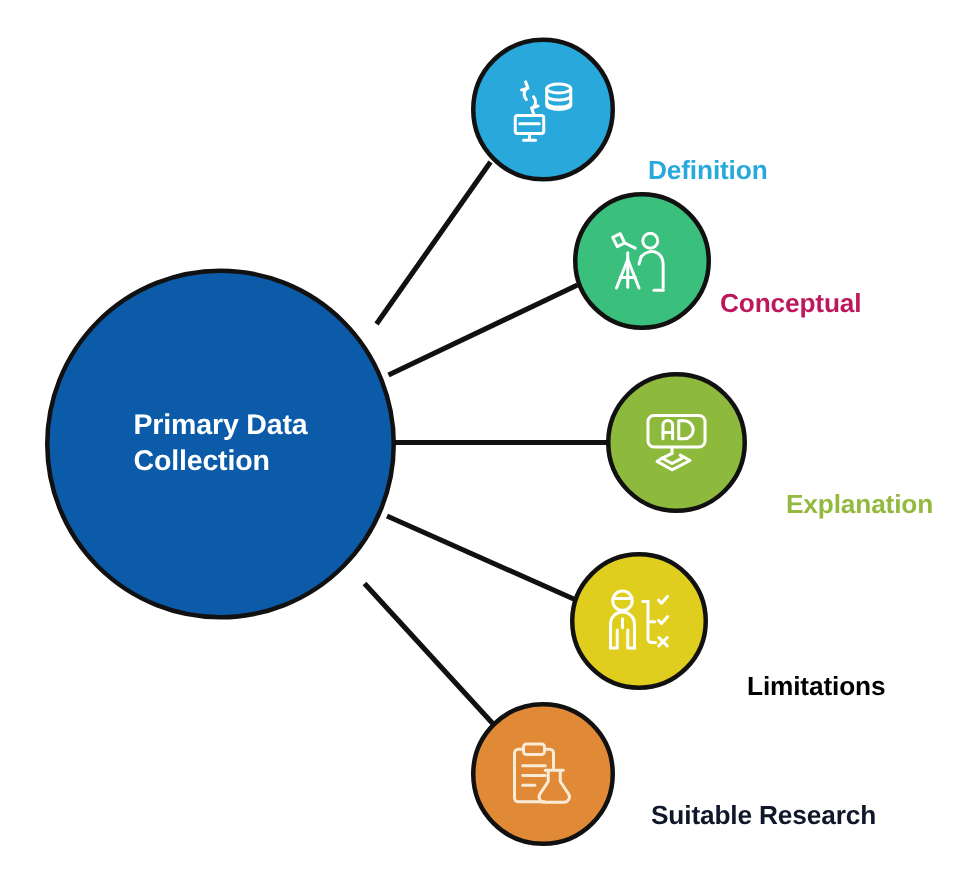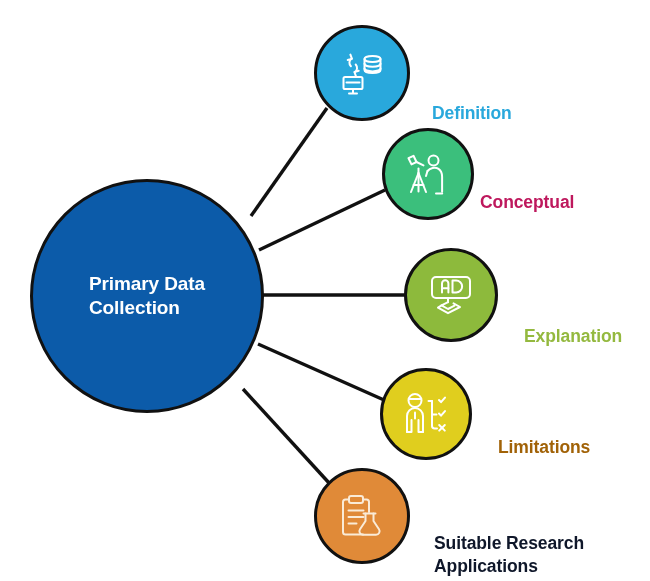--- a/index.html
+++ b/index.html
@@ -139,29 +139,29 @@
       <path d="M14 23.5v6"></path>
       <path d="M31 12v25c0 1.4 1.2 2.4 2.6 2.4h2.4"></path>
       <path d="M31 12h-3.5"></path>
       <path d="M31 25.5h4.5"></path>
       <path d="M38 11l2 2.2 4-4.6"></path>
       <path d="M38 24.5l2 2.2 4-4.6"></path>
       <path d="M38.2 36l5.6 5.6"></path>
       <path d="M43.8 36l-5.6 5.6"></path>
     </svg>
   </div>
-  <div class="branch-label" style="left:498px; top:396px; color:#a16207;"><span>Limitations</span></div>
+  <div class="branch-label" style="left:498px; top:406px; color:#000000;"><span>Limitations</span></div>
 
   <div class="node-circle branch-node" style="left:314px; top:468px; width:96px; height:96px; background:#E08A38;">
     <svg class="branch-icon" viewBox="0 0 50 50" xmlns="http://www.w3.org/2000/svg" fill="none" stroke="#FAEBD7" stroke-width="2" stroke-linecap="round" stroke-linejoin="round">
       <path d="M12 8.5H8.5A2.5 2.5 0 0 0 6 11v30a2.5 2.5 0 0 0 2.5 2.5H26"></path>
       <path d="M26 8.5h3.5A2.5 2.5 0 0 1 32 11v10"></path>
       <rect x="12" y="5" width="14" height="7" rx="2"></rect>
       <path d="M11.5 19.5h15"></path>
       <path d="M11.5 26h15"></path>
       <path d="M11.5 32.5h8"></path>
       <path d="M28.5 22.5v7.5l-5.5 8.2c-1.6 2.4.1 5.6 3 5.6h13c2.9 0 4.6-3.2 3-5.6L36.5 30v-7.5"></path>
       <path d="M26.5 22.5h12"></path>
     </svg>
   </div>
-  <div class="branch-label" style="left:434px; top:492px; color:#0f172a;"><span>Suitable Research</span><br><span>Applications</span></div>
+  <div class="branch-label" style="left:434px; top:492px; color:#0f172a;"><span>Suitable Research</span><br></div>
 
 </div>
 
 </body></html>

